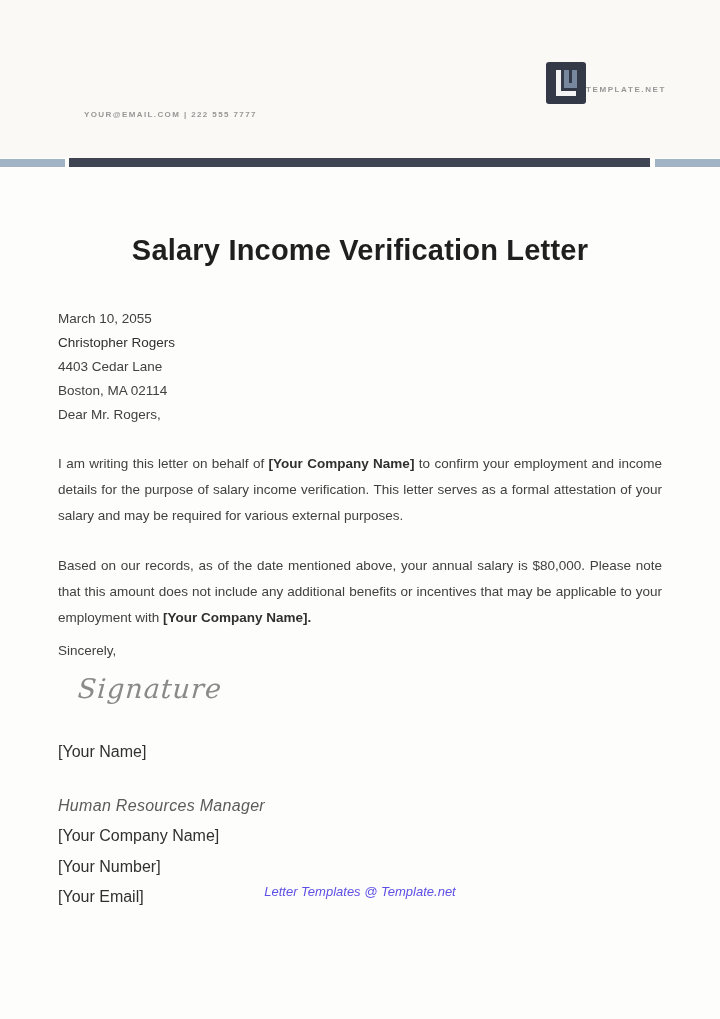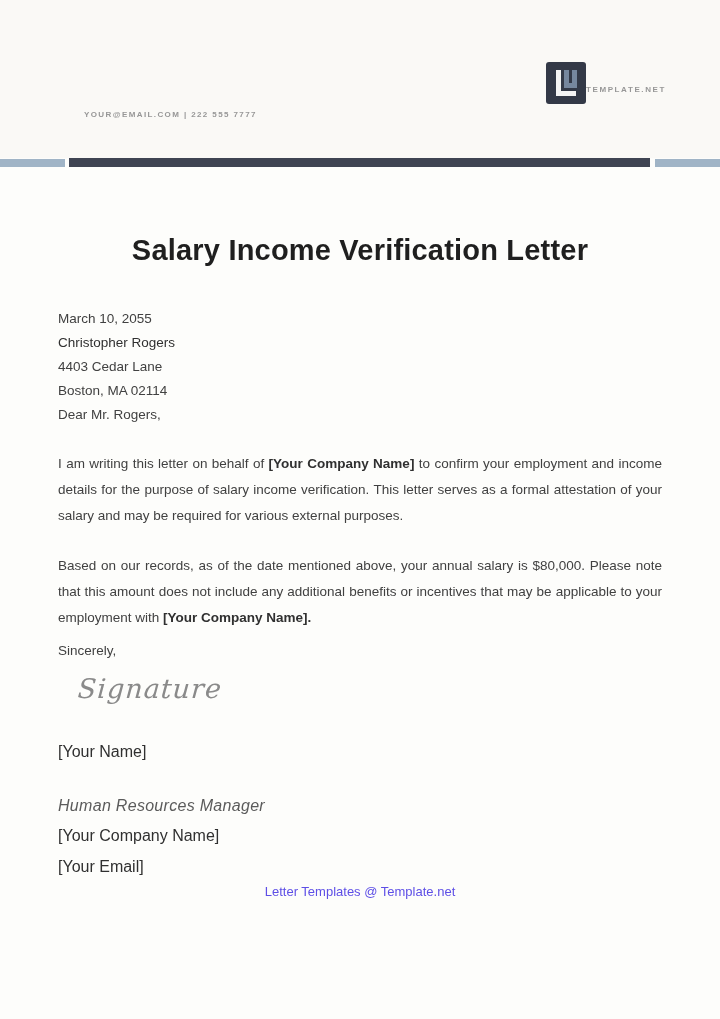--- a/index.html
+++ b/index.html
@@ -112,20 +112,21 @@
     position: absolute;
     top: 882px;
     left: 0; right: 0;
     text-align: center;
   }
   .footer a {
     font-size: 13px;
     color: var(--link-color, #5e4fe6);
     text-decoration: none;
     cursor: pointer;
+    font-style: italic;
   }
 </style>
 </head>
 <body>
 
 <div class="page">
 
   <div class="top-band">
     <div class="contact">YOUR@EMAIL.COM | 222 555 7777</div>
     <div class="brand-block">
@@ -163,20 +164,21 @@
       </div>
 
     <p class="closing">Sincerely,</p>
 
     <div class="script">Signature</div>
 
     <div class="signer">
       <p class="b">[Your Name]</p>
       <p class="role">Human Resources Manager</p>
       <p class="b">[Your Company Name]</p>
+      <p class="b">[Your Number]</p>
       <p class="b">[Your Email]</p>
     </div>
   </div>
 
   <div class="footer">
     <a>Letter Templates @ Template.net</a>
   </div>
 
 </div>
 

